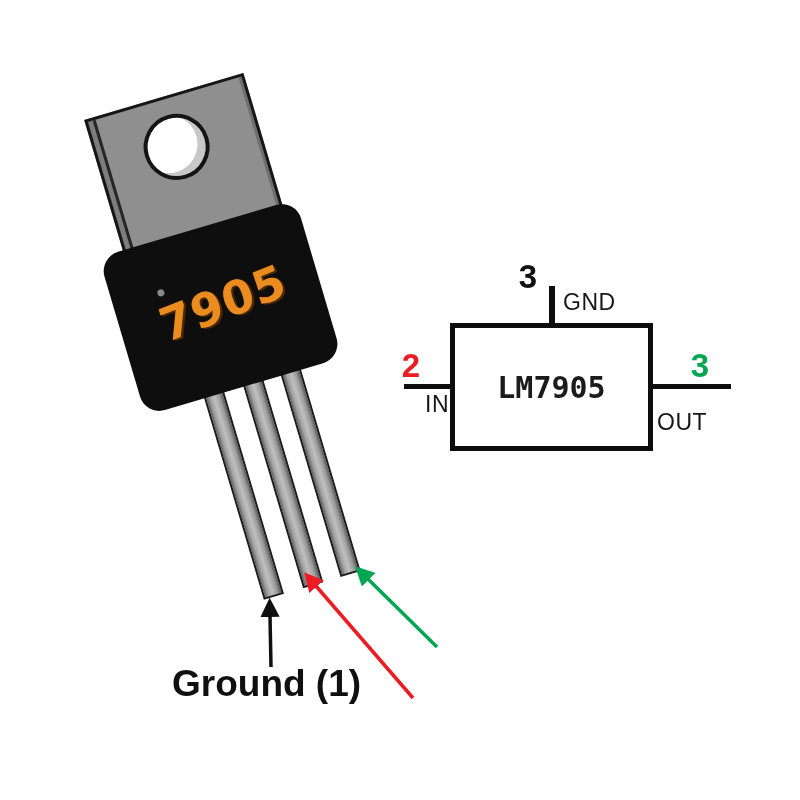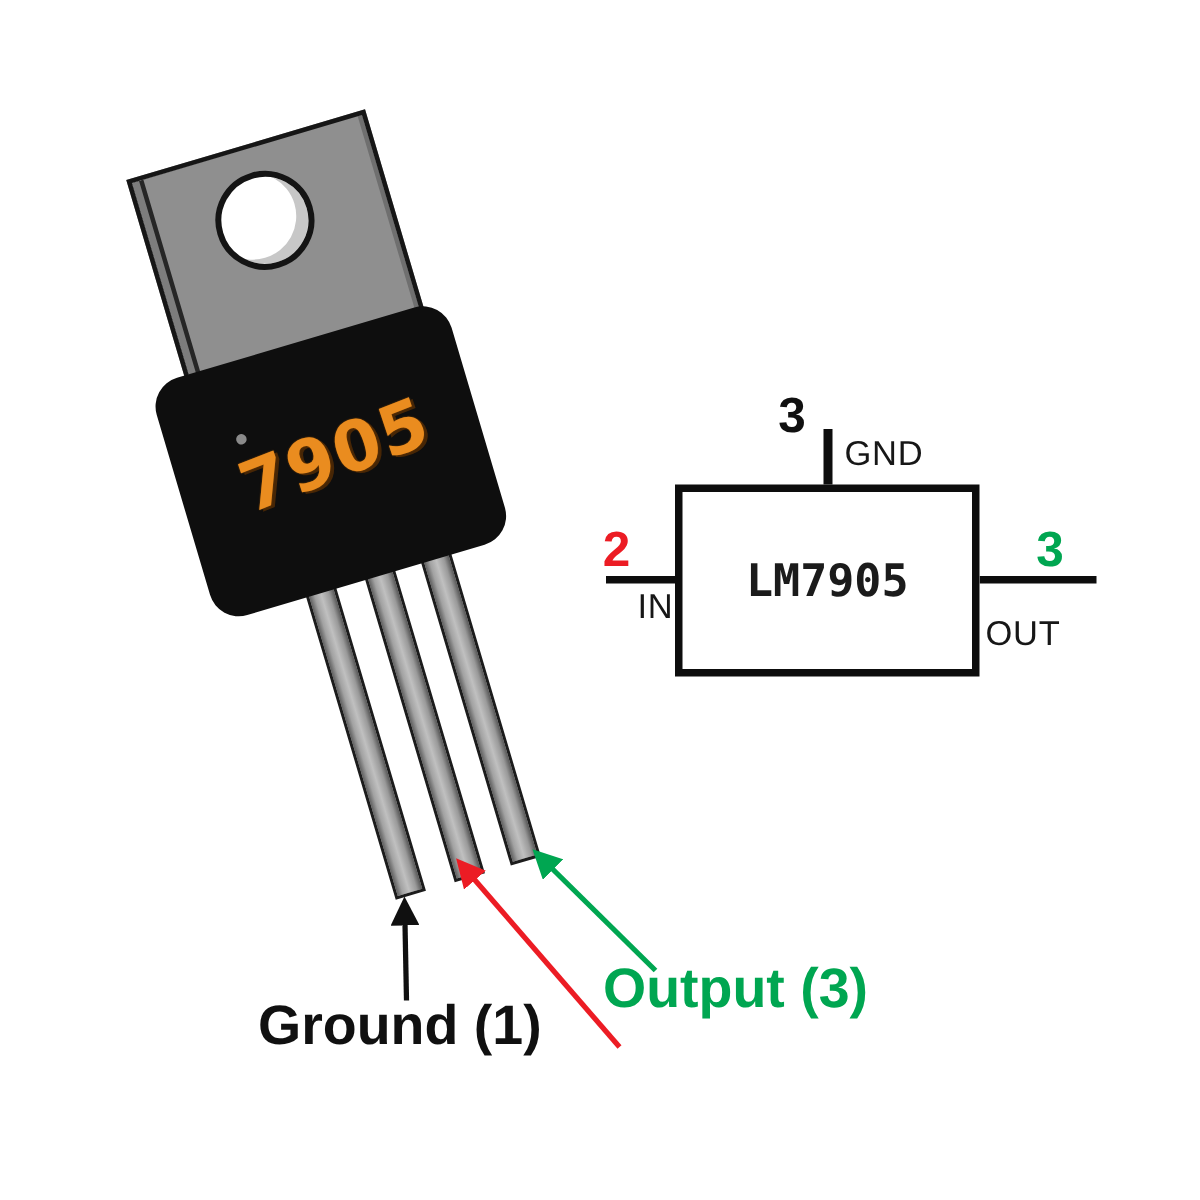--- a/index.html
+++ b/index.html
@@ -110,21 +110,20 @@
       <marker id="head-green" viewBox="0 0 10 10" refX="0.5" refY="5" markerWidth="5.5" markerHeight="5.5" orient="auto" markerUnits="strokeWidth">
         <path d="M0,0 L10,5 L0,10 z" fill="#00a651"></path>
       </marker>
     </defs>
     <line x1="271" y1="667" x2="270" y2="616" stroke="#101010" stroke-width="3.5" marker-end="url(#head-black)"></line>
     <line x1="413" y1="698" x2="316" y2="586" stroke="#ec1c24" stroke-width="3.5" marker-end="url(#head-red)"></line>
     <line x1="437" y1="647" x2="368" y2="579" stroke="#00a651" stroke-width="3.5" marker-end="url(#head-green)"></line>
   </svg>
 
   <div class="lead-label lbl-ground">Ground (1)</div>
-  <div class="lead-label lbl-output">Output (3)</div>
 
   <div class="schem-box">
     <span class="chip-label">LM7905</span>
   </div>
   <div class="pin-line pl-top"></div>
   <div class="pin-line pl-left"></div>
   <div class="pin-line pl-right"></div>
 
   <div class="pin-num pn-top">3</div>
   <div class="pin-name nm-top">GND</div>

